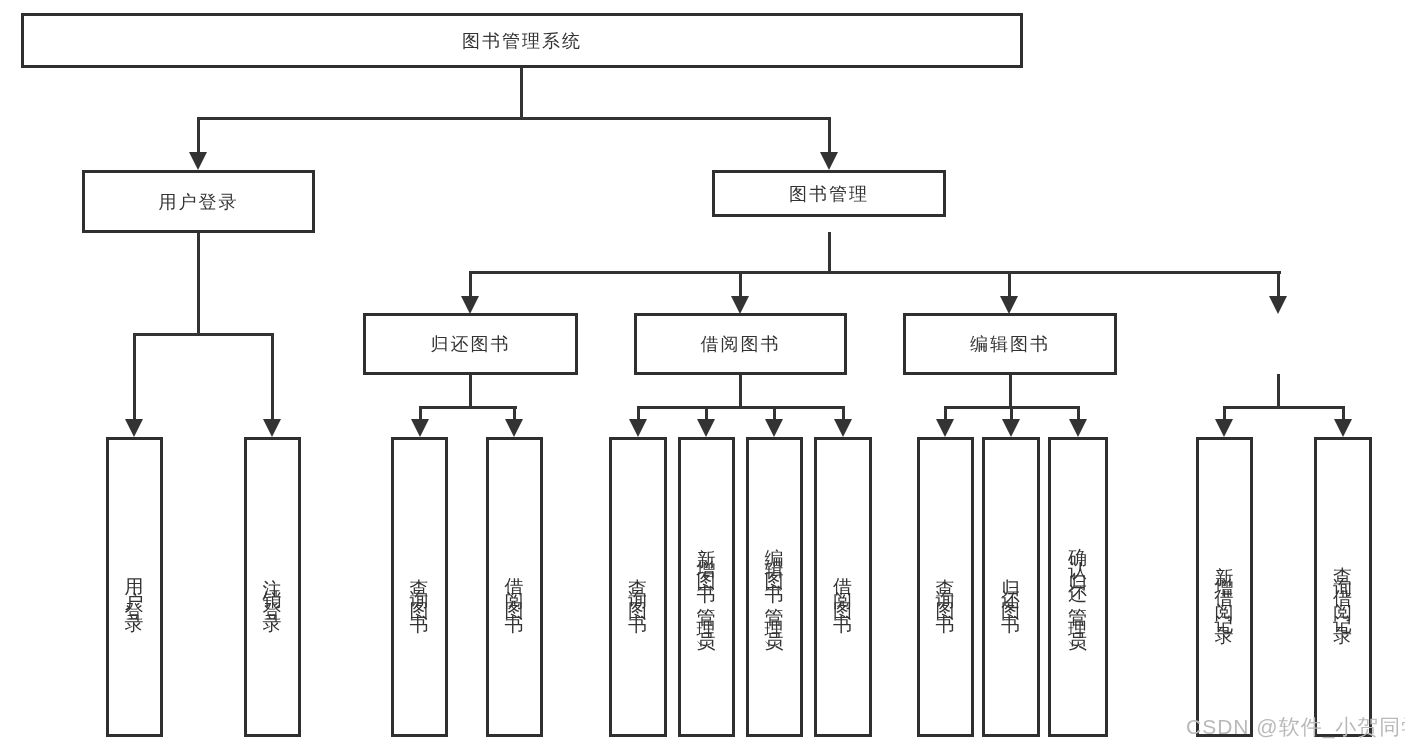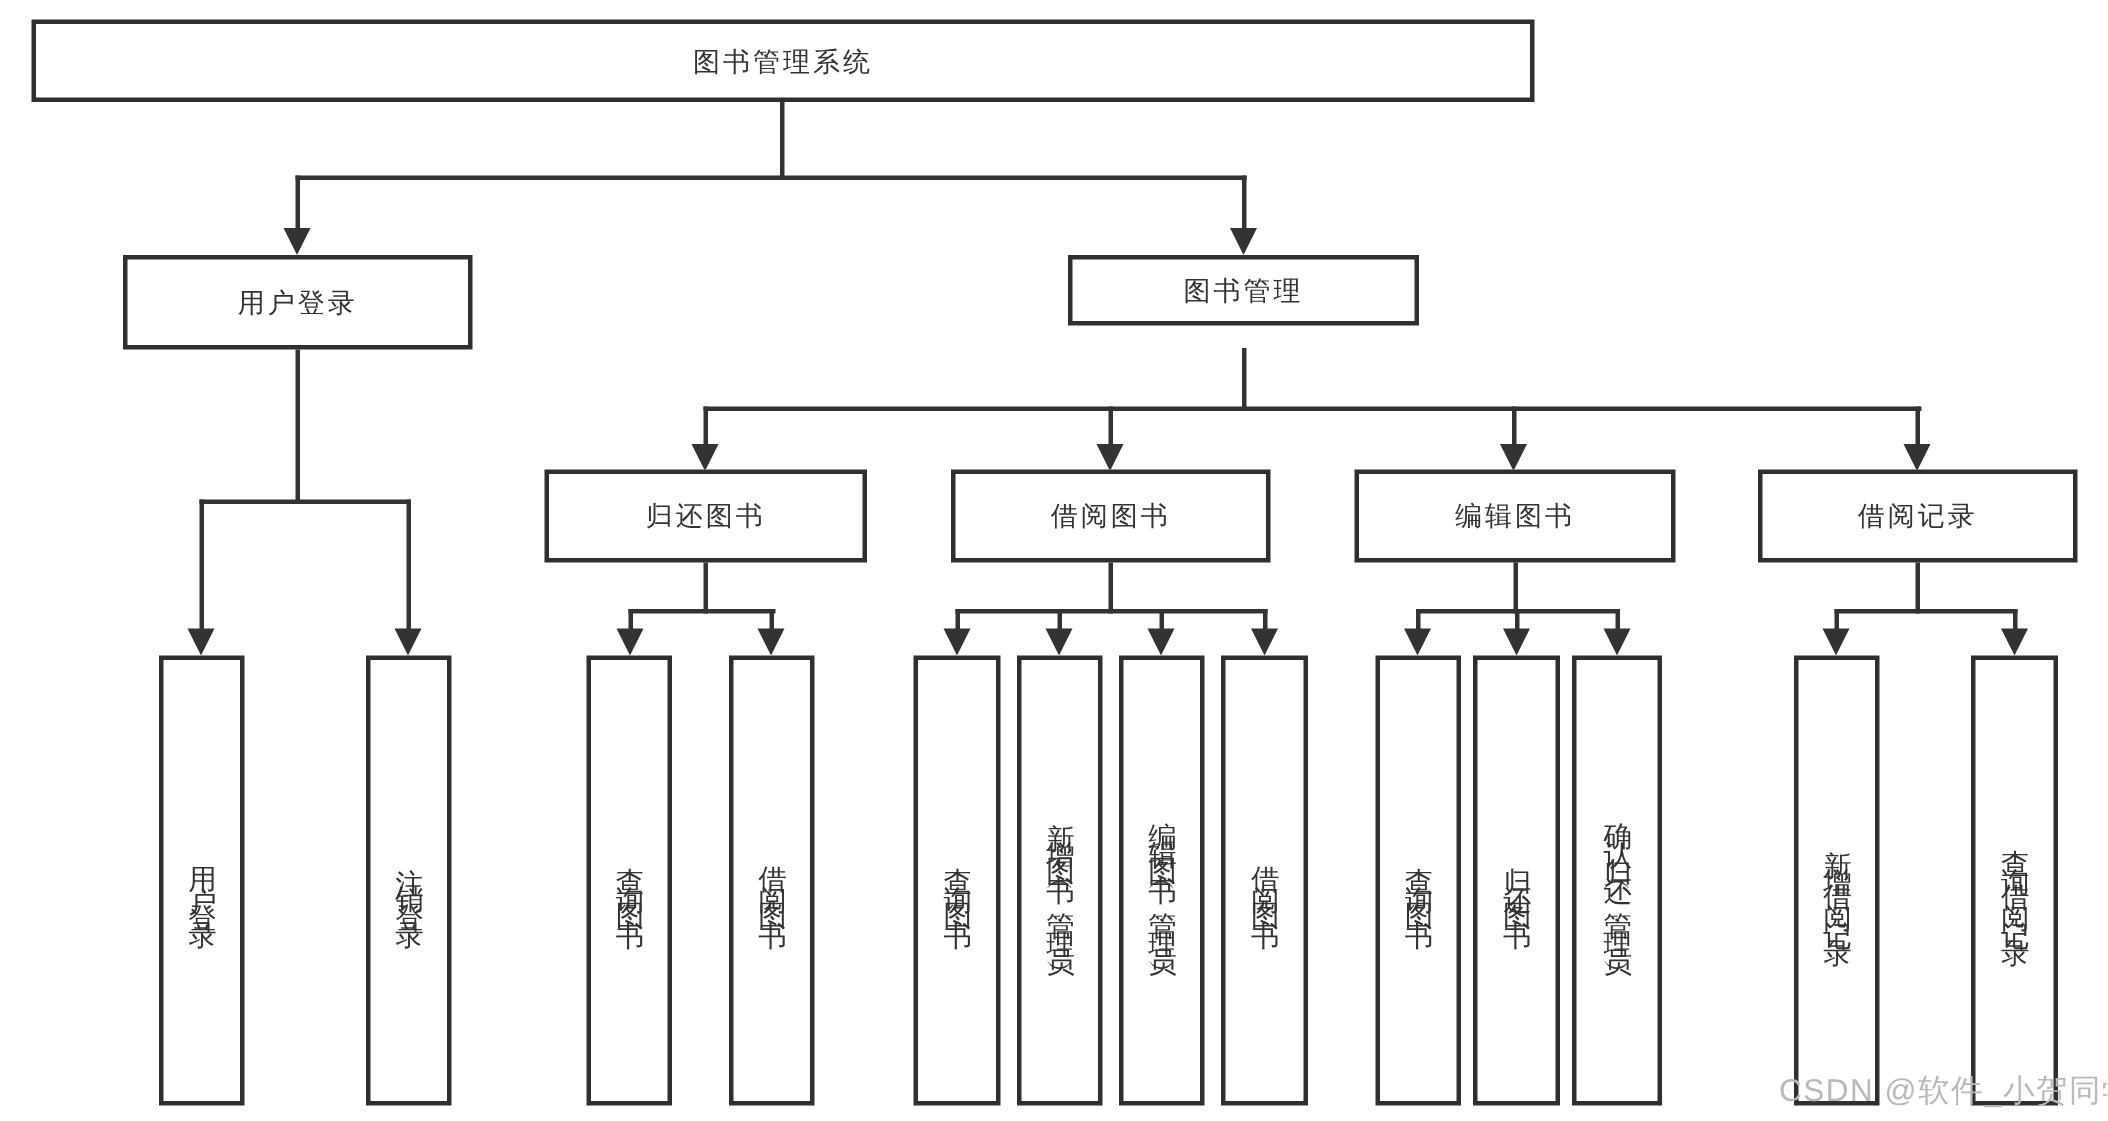--- a/index.html
+++ b/index.html
@@ -116,21 +116,20 @@
   <div class="tri" style="left:1334px;top:419px"></div>
 
   <div class="node" style="left:21px;top:13px;width:1002px;height:55px">图书管理系统</div>
 
   <div class="node" style="left:82px;top:170px;width:233px;height:63px">用户登录</div>
   <div class="node" style="left:712px;top:170px;width:234px;height:47px">图书管理</div>
 
   <div class="node" style="left:363px;top:313px;width:215px;height:62px">归还图书</div>
   <div class="node" style="left:634px;top:313px;width:213px;height:62px">借阅图书</div>
   <div class="node" style="left:903px;top:313px;width:214px;height:62px">编辑图书</div>
-  <div class="node" style="left:1172px;top:313px;width:213px;height:62px">借阅记录</div>
 
   <div class="node leaf" style="left:106px;top:437px;width:57px;height:300px">用户登录</div>
   <div class="node leaf" style="left:244px;top:437px;width:57px;height:300px">注销登录</div>
 
   <div class="node leaf" style="left:391px;top:437px;width:57px;height:300px">查询图书</div>
   <div class="node leaf" style="left:486px;top:437px;width:57px;height:300px">借阅图书</div>
 
   <div class="node leaf" style="left:609px;top:437px;width:58px;height:300px">查询图书</div>
   <div class="node leaf" style="left:678px;top:437px;width:57px;height:300px">新增图书（管理员）</div>
   <div class="node leaf" style="left:746px;top:437px;width:57px;height:300px">编辑图书（管理员）</div>

